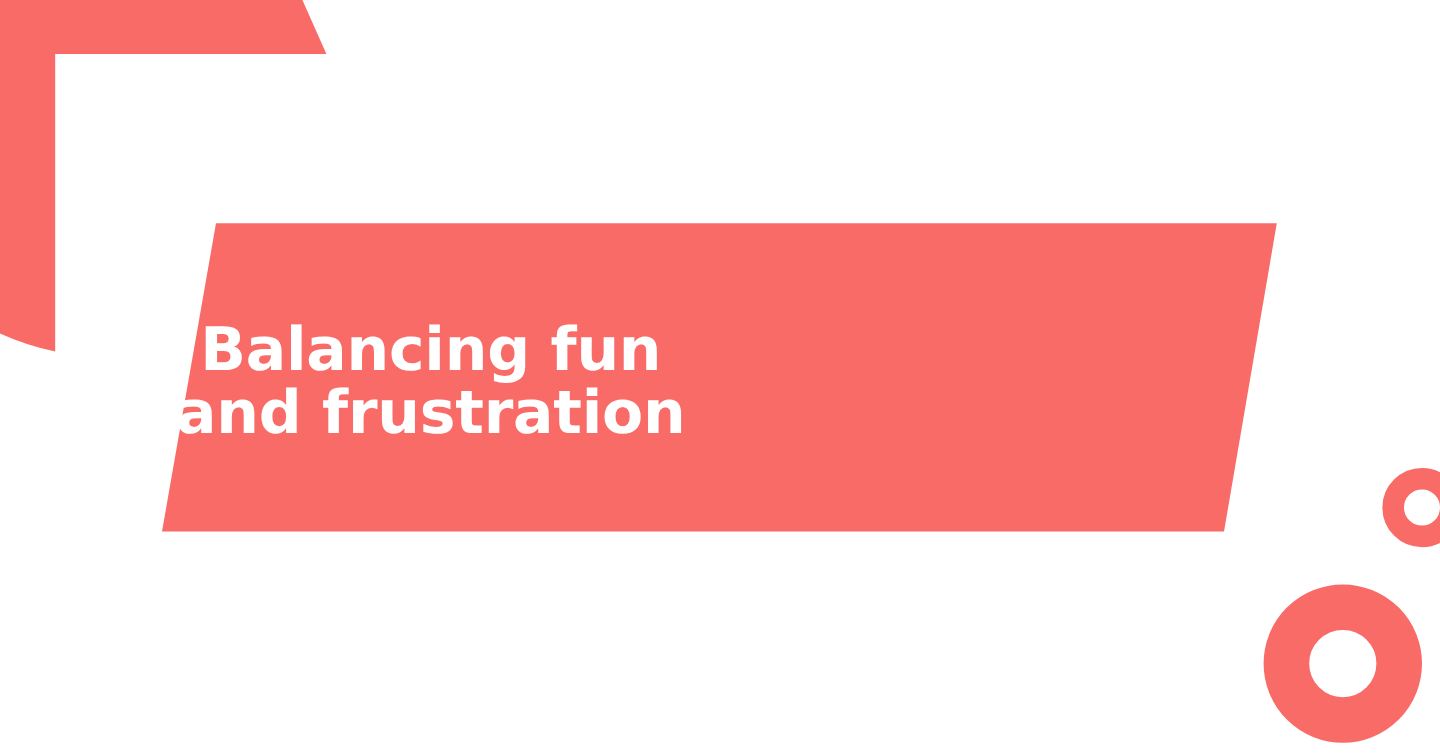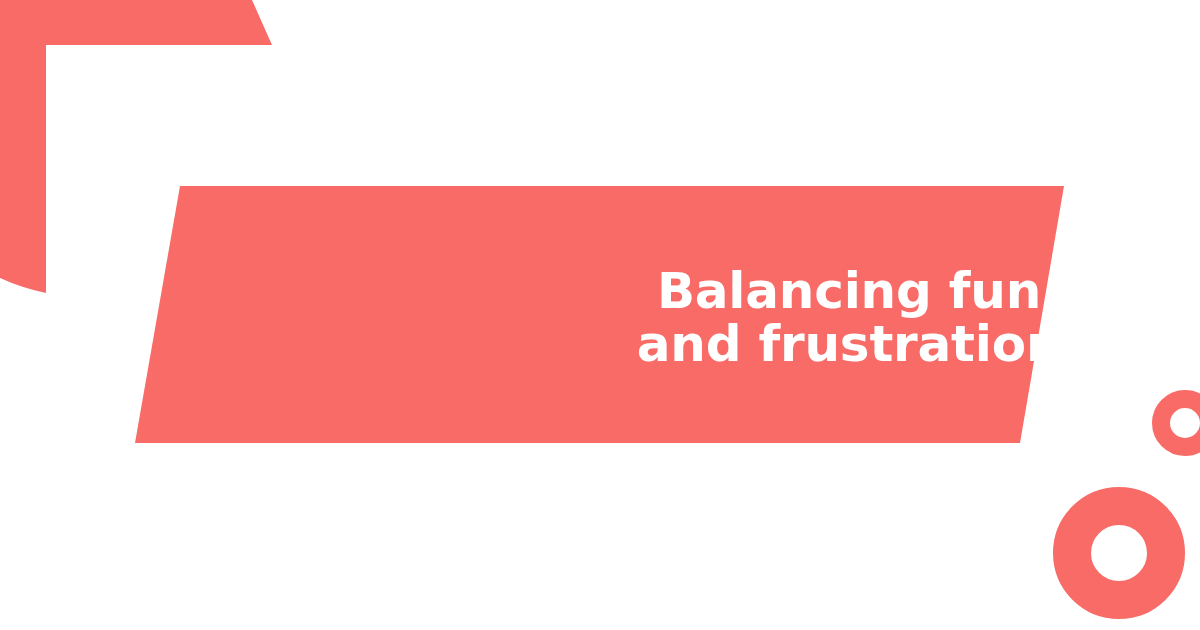--- a/index.html
+++ b/index.html
@@ -49,21 +49,21 @@
   }
 
   .banner-text {
     position: absolute;
     left: 0;
     top: 0;
     width: 960px;
     height: 275px;
     display: flex;
     align-items: center;
-    justify-content: flex-end;
+    justify-content: flex-start;
   }
 
   .banner-title {
     color: #ffffff;
     font-family: "DejaVu Sans", sans-serif;
     font-size: 50px;
     font-weight: bold;
     line-height: 1.06;
     text-align: center;
     letter-spacing: -0.2px;

